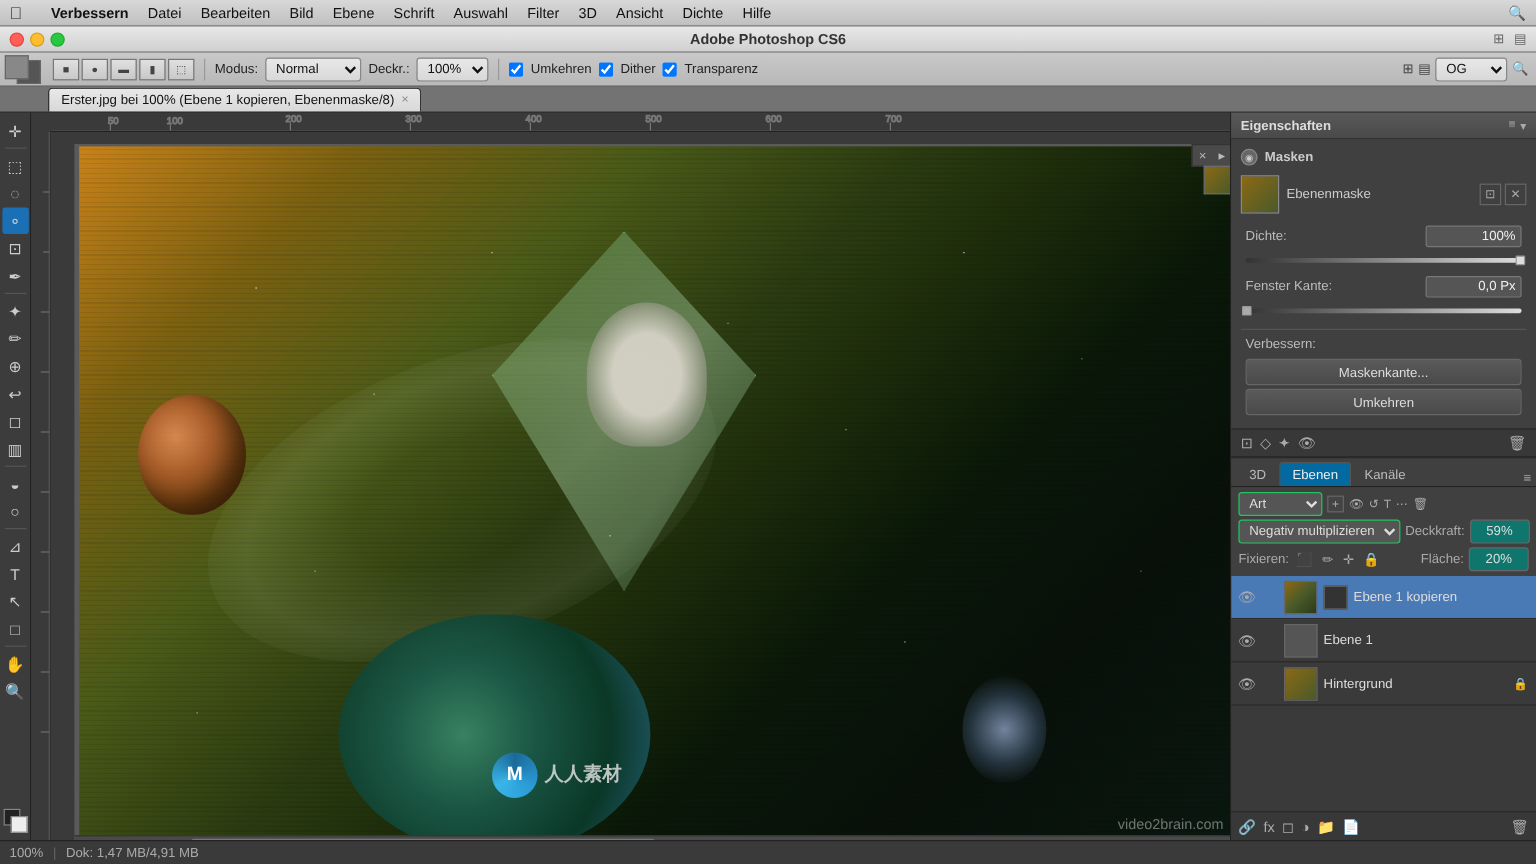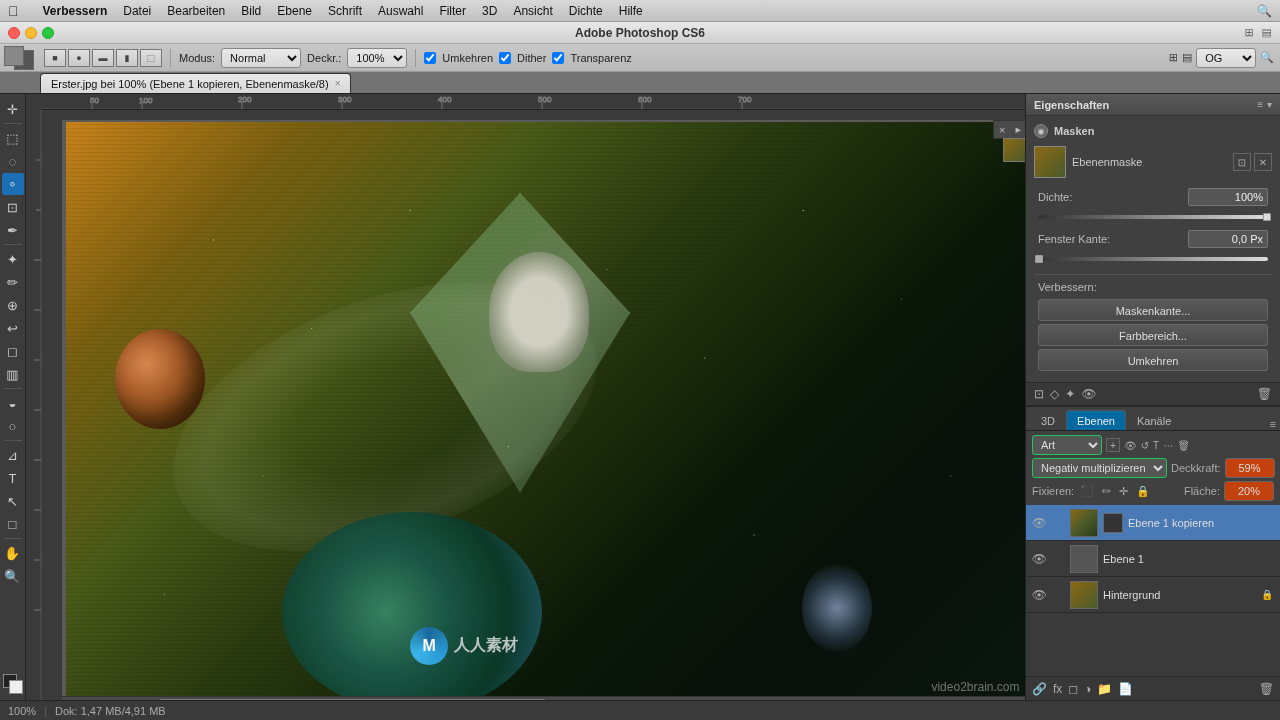--- a/index.html
+++ b/index.html
@@ -182,21 +182,21 @@
       height: 24px; background: #404040; display: flex; align-items: flex-end; padding: 0 4px;
       border-bottom: 1px solid #222;
     }
     .layers-tab { height: 20px; padding: 0 10px; font-size: 11px; color: #bbb; cursor: pointer; display: flex; align-items: center; border: 1px solid transparent; border-bottom: none; border-radius: 3px 3px 0 0; }
     .layers-tab.active { background: #0369a1; color: #eee; border-color: #555; }
 
     
     #layers-controls { padding: 4px 6px; display: flex; flex-direction: column; gap: 3px; background: #404040; }
     .layers-row { display: flex; align-items: center; gap: 4px; }
     .layers-select { height: 20px; flex: 1; background: #555; border: 1px solid #22c55e; border-radius: 3px; font-size: 11px; color: #ddd; padding: 0 4px; }
-    .layers-input { height: 20px; width: 50px; background: #c2410c; border: 1px solid #666; border-radius: 3px; font-size: 11px; color: #ddd; text-align: center; padding: 0 3px; }
+    .layers-input { height: 20px; width: 50px; background: #0f766e; border: 1px solid #666; border-radius: 3px; font-size: 11px; color: #ddd; text-align: center; padding: 0 3px; }
     .layers-label { font-size: 11px; color: #aaa; }
 
     
     #layers-list { flex: 1; overflow-y: auto; background: #3a3a3a; }
     .layer-item {
       height: 36px; display: flex; align-items: center; padding: 0 6px; gap: 5px;
       border-bottom: 1px solid #2a2a2a; cursor: pointer;
     }
     .layer-item.active { background: #4a7ab5; }
     .layer-vis { width: 14px; height: 14px; display: flex; align-items: center; justify-content: center; font-size: 12px; color: #aaa; cursor: pointer; }
@@ -510,21 +510,20 @@
             <div style="position:absolute;top:3px;left:0;right:0;height:4px;background:linear-gradient(to right, #333, #ddd);border-radius:2px;"></div>
             <div style="position:absolute;top:1px;left:-3px;width:8px;height:8px;background:#aaa;border:1px solid #999;border-radius:1px;"></div>
           </div>
         </div>
         <div class="prop-section-sep"></div>
 
         <div class="prop-row">
           <span class="prop-row-label">Verbessern:</span>
         </div>
         <button class="prop-button">Maskenkante...</button>
-        <button class="prop-button">Farbbereich...</button>
         <button class="prop-button">Umkehren</button>
       </div>
 
       <div class="panel-footer-icons">
         <span class="pf-icon">⊡</span>
         <span class="pf-icon">◇</span>
         <span class="pf-icon">✦</span>
         <span class="pf-icon">👁</span>
         <span class="pf-icon" style="margin-left:auto;">🗑</span>
       </div>

